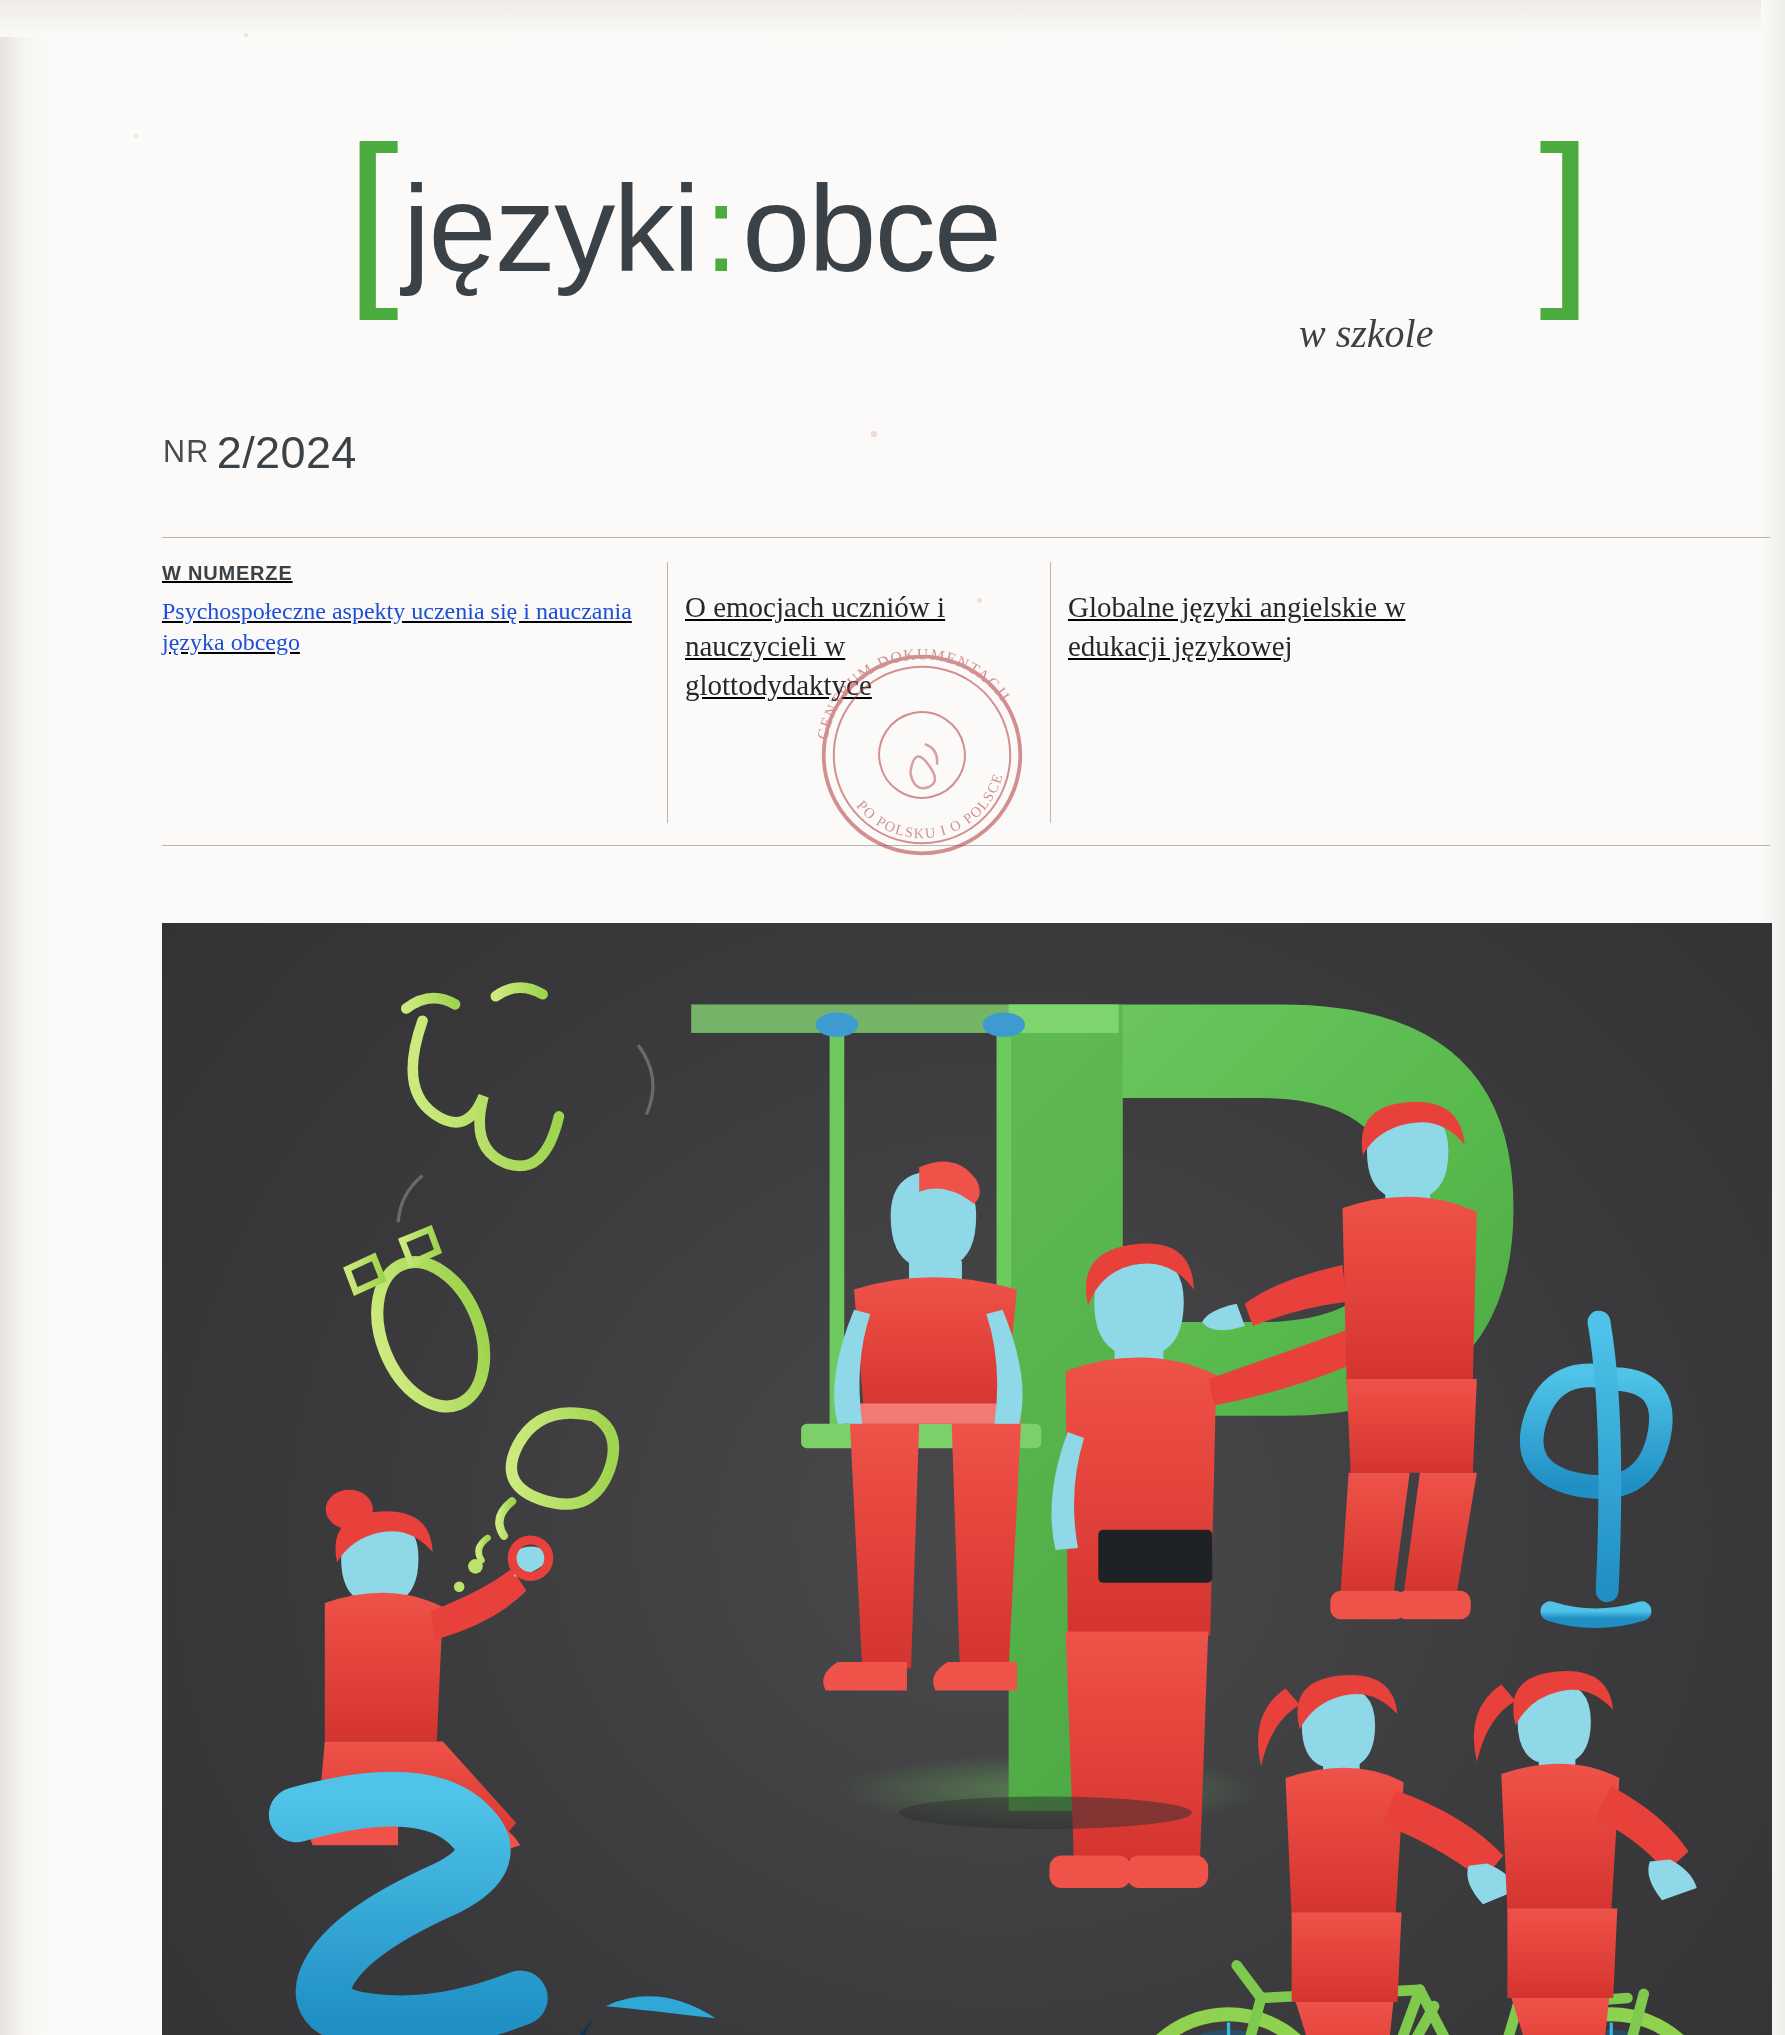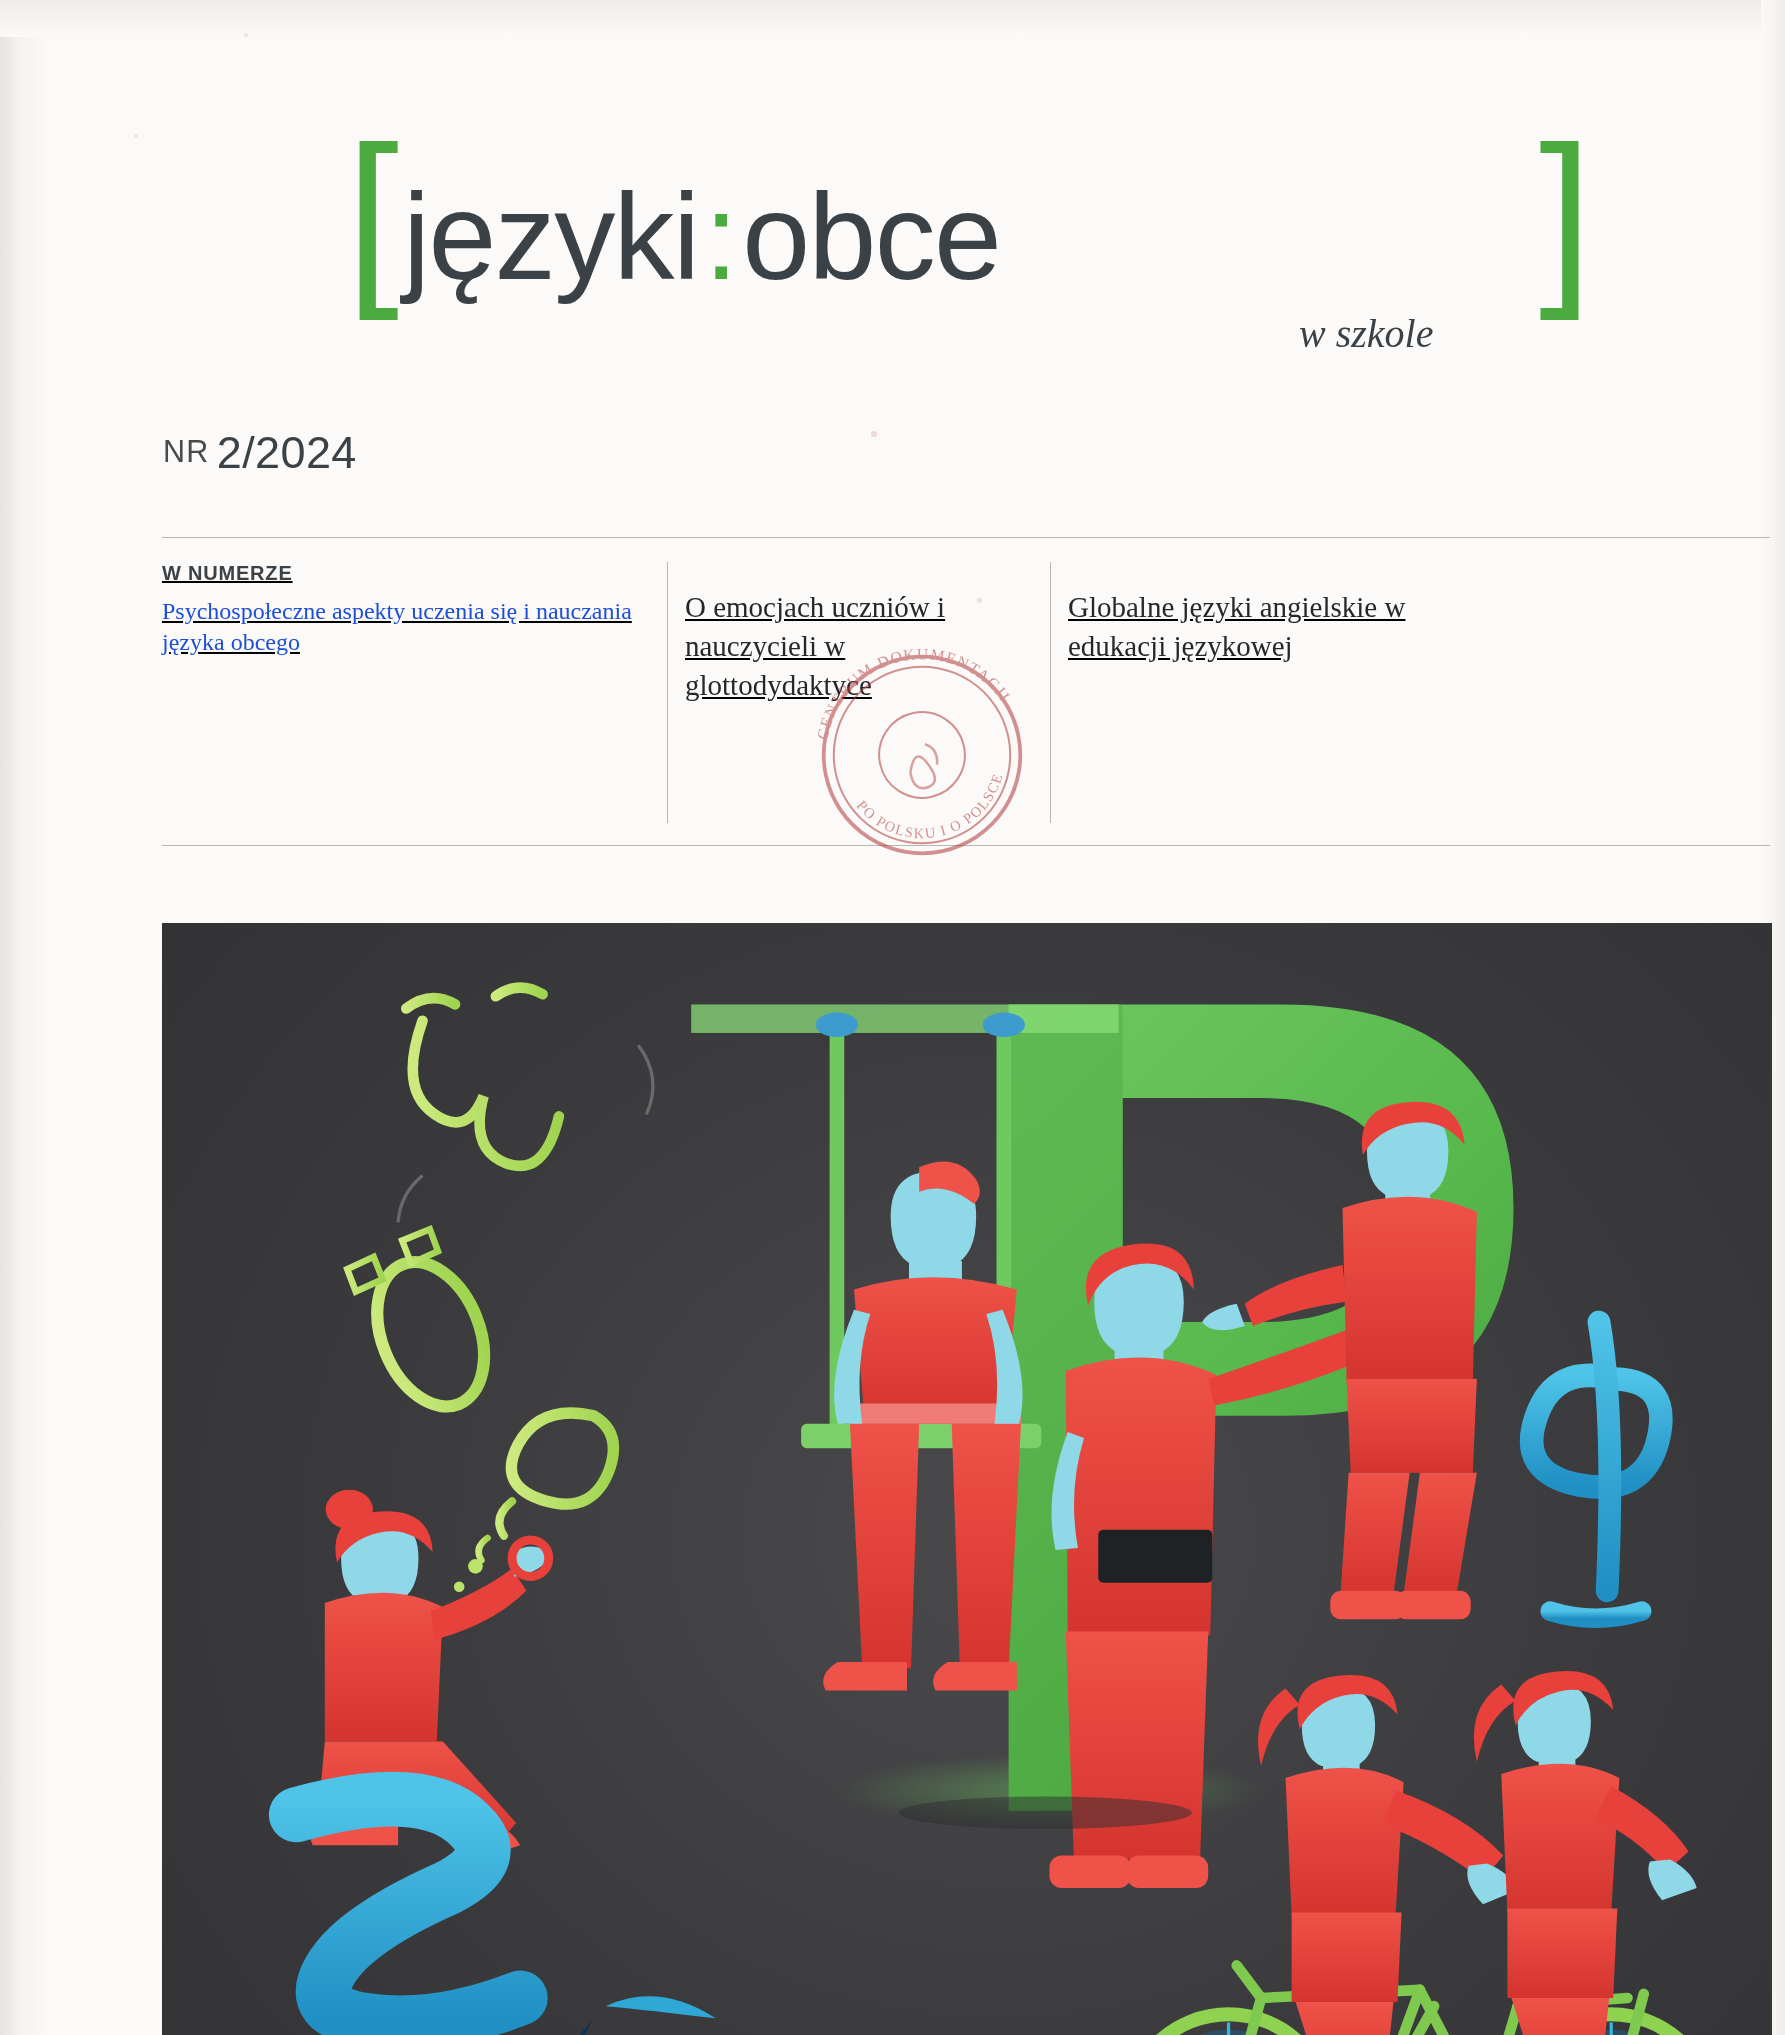--- a/index.html
+++ b/index.html
@@ -75,21 +75,21 @@
     top: 39px;
     font-family: "Liberation Serif", serif;
     font-size: 24.4px;
     letter-spacing: 5.3px;
     color: #333333;
     font-weight: 700;
   }
   .title-main {
     position: absolute;
     left: 65px;
-    top: 61px;
+    top: 53px;
     font-family: "Liberation Sans", sans-serif;
     font-size: 122px;
     font-weight: 400;
     color: #3b4247;
     letter-spacing: -1.6px;
     white-space: nowrap;
   }
   .title-main .colon {
     color: #4bab3f;
     padding: 0 5.7px;

